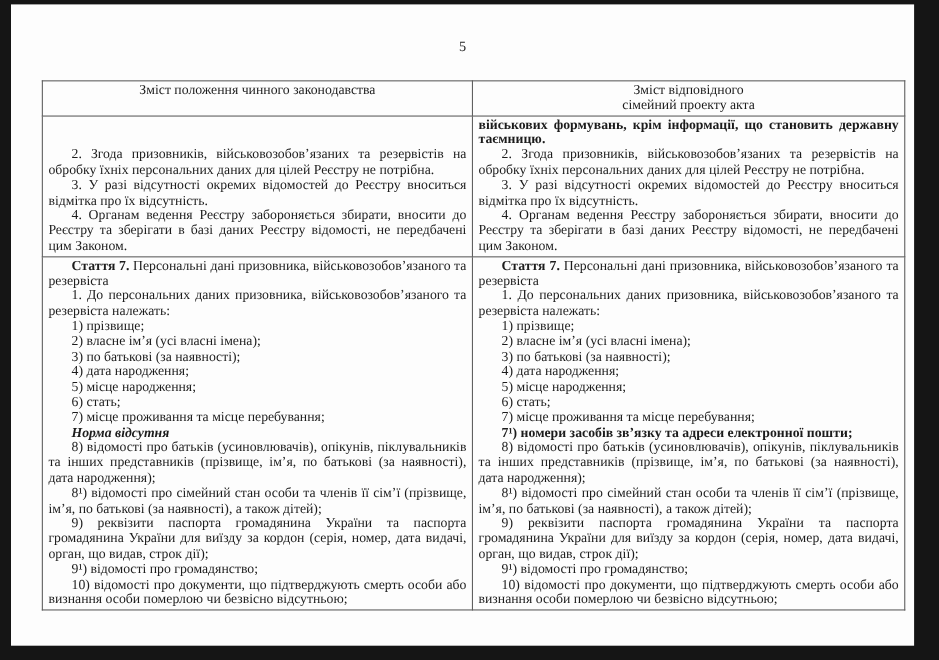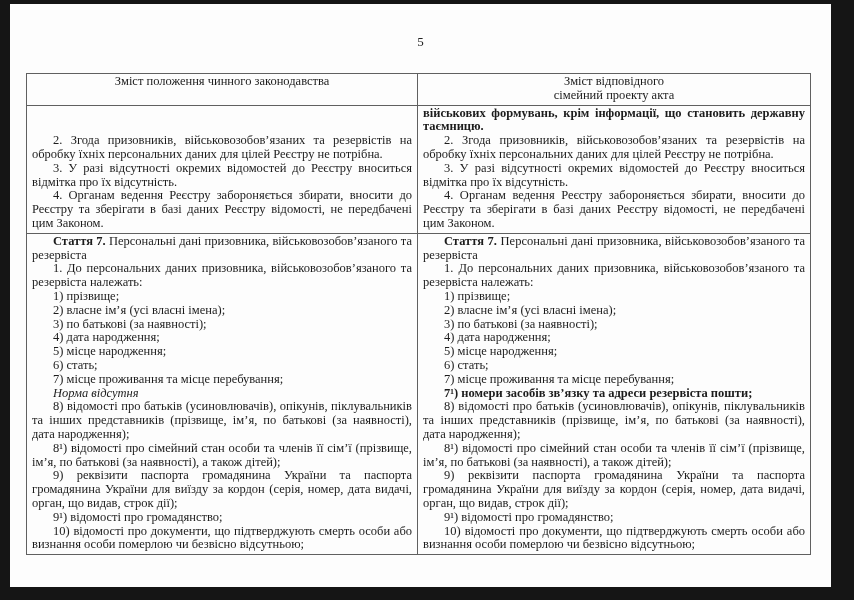--- a/index.html
+++ b/index.html
@@ -12,38 +12,38 @@
   .page {
     position:absolute; left:10px; top:4px;
     width:821px; height:583px;
     background:#fdfdfd;
   }
   .pageno {
     position:absolute; top:30px; left:0; width:100%;
     text-align:center; font-size:13px; color:#222;
   }
   table.doc-table {
-    position:absolute; left:16px; top:69px; width:784px;
+    position:absolute; left:28px; top:69px; width:784px;
     border-collapse:collapse; table-layout:fixed;
   }
   table.doc-table td {
     border:1px solid #606060;
     vertical-align:top;
     padding:1px 5px 2px 5px;
     font-size:12.5px; line-height:13.8px;
     color:#1c1c1c;
   }
   td.hdr {
     text-align:center; vertical-align:middle;
     height:27px; white-space:pre-line;
   }
   tr.row1 td { height:107px; }
   .para { margin:0; text-indent:21px; text-align:justify; }
   .para.noindent { text-indent:0; }
-  .para.bi { font-weight:normal; font-style:italic; }
+  .para.bi { font-weight:bold; font-style:italic; }
   .para.blank { min-height:13.8px; }
   .b { font-weight:bold; }
 </style>
 </head>
 <body>
 
 <div class="page">
   <div class="pageno">5</div>
 
   <table class="doc-table">
@@ -93,21 +93,21 @@
         <td>
             <p class="para"><span class="b">Стаття 7.</span><span> Персональні дані призовника, військовозобов’язаного та резервіста</span></p>
             <p class="para"><span>1. До персональних даних призовника, військовозобов’язаного та резервіста належать:</span></p>
             <p class="para"><span>1) прізвище;</span></p>
             <p class="para"><span>2) власне ім’я (усі власні імена);</span></p>
             <p class="para"><span>3) по батькові (за наявності);</span></p>
             <p class="para"><span>4) дата народження;</span></p>
             <p class="para"><span>5) місце народження;</span></p>
             <p class="para"><span>6) стать;</span></p>
             <p class="para"><span>7) місце проживання та місце перебування;</span></p>
-            <p class="para"><span class="b">7¹) номери засобів зв’язку та адреси резервіста пошти;</span></p>
+            <p class="para"><span class="b">7¹) номери засобів зв’язку та адреси електронної пошти;</span></p>
             <p class="para"><span>8) відомості про батьків (усиновлювачів), опікунів, піклувальників та інших представників (прізвище, ім’я, по батькові (за наявності), дата народження);</span></p>
             <p class="para"><span>8¹) відомості про сімейний стан особи та членів її сім’ї (прізвище, ім’я, по батькові (за наявності), а також дітей);</span></p>
             <p class="para"><span>9) реквізити паспорта громадянина України та паспорта громадянина України для виїзду за кордон (серія, номер, дата видачі, орган, що видав, строк дії);</span></p>
             <p class="para"><span>9¹) відомості про громадянство;</span></p>
             <p class="para"><span>10) відомості про документи, що підтверджують смерть особи або визнання особи померлою чи безвісно відсутньою;</span></p>
           </td>
       </tr>
     </tbody>
   </table>
 </div>

